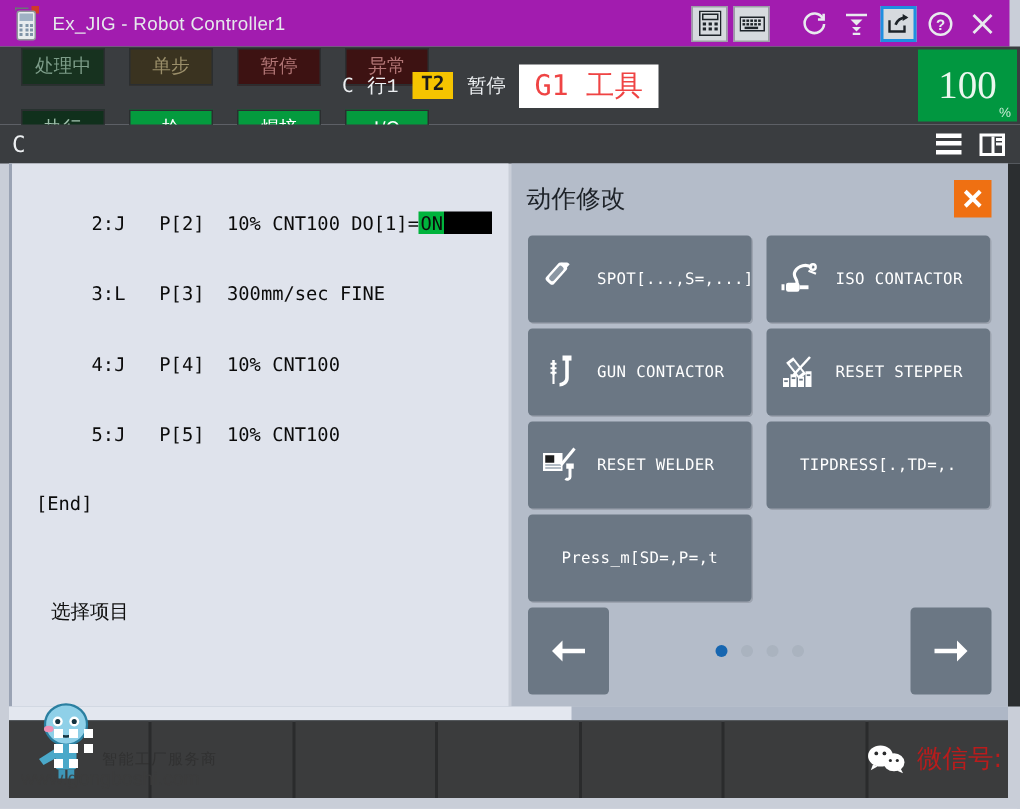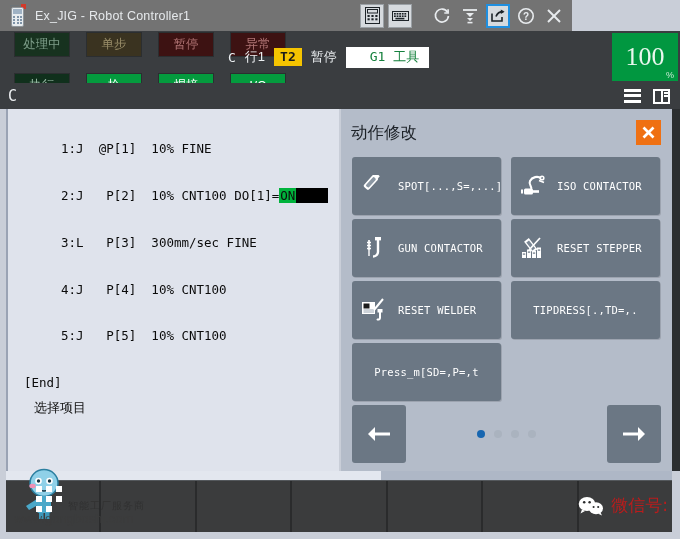--- a/index.html
+++ b/index.html
@@ -11,22 +11,22 @@
   }
   .app {
     position: relative;
     width: 680px; height: 539px;
     background: #c9ced8;
   }
 
   
   .titlebar {
     position: absolute; left: 0; top: 0;
-    width: 572px; height: 31px;
-    background: #737373;
+    width: 673px; height: 31px;
+    background: #a21caf;
     display: flex; align-items: center;
   }
   .win-icon {
     width: 22px; height: 24px;
     margin-left: 7px; margin-right: 6px;
     position: relative; flex: none;
   }
   .win-icon .body {
     position: absolute; left: 4px; top: 3px;
     width: 13px; height: 20px;
@@ -100,30 +100,30 @@
     display: flex; align-items: center; justify-content: center;
     font-size: 12.5px; font-family: "DejaVu Sans", sans-serif;
     border: 1px solid #2b2e30;
   }
   .mid-info {
     position: absolute; left: 228px; top: 0px;
     height: 52px; display: flex; align-items: center; gap: 9px;
     color: #eceff1; font-size: 13px;
     font-family: "DejaVu Sans Mono", monospace;
   }
-  .mid-info .cn { font-family: Liberation Sans, sans-serif; text-align: right; }
+  .mid-info .cn { font-family: Liberation Mono, monospace; text-align: right; }
   .badge-t2 {
     background: #f5c400; color: #1b1b1b;
     padding: 1px 6px 2px 6px; font-weight: bold;
     font-family: "DejaVu Sans Mono", monospace; font-size: 13px;
   }
   .badge-tool {
-    background: #ffffff; color: #15803d;
-    padding: 1px 10px 2px 24px;
-    font-family: "DejaVu Sans Mono", monospace; font-size: 13px;
+    background: #ffffff; color: #ef4444;
+    padding: 1px 10px 2px 10px;
+    font-family: "DejaVu Sans Mono", monospace; font-size: 19px;
   }
   .speed-box {
     position: absolute; right: 2px; top: 2px;
     width: 66px; height: 48px;
     background: #019740;
     display: flex; align-items: center; justify-content: center;
     position: absolute;
   }
   .speed-box .val {
     color: #eaf7ee; font-size: 26px; line-height: 1;
@@ -468,21 +468,20 @@
   <div class="subheader">
     <span class="c">C</span>
     <div class="sh-right">
       <div class="hamburger"></div>
       <div class="split-icon"></div>
     </div>
   </div>
 
   <div class="prog-pane">
     <div class="prog-lines">
-      <span class="ln">  1:J  @P[1]  10% FINE</span>
       <span class="ln"><span>  2:J   P[2]  10% CNT100 DO[1]=</span><span class="hl-on">ON</span><span class="hl-cursor">&nbsp;&nbsp;&nbsp;&nbsp;</span></span>
       <span class="ln">  3:L   P[3]  300mm/sec FINE</span>
       <span class="ln">  4:J   P[4]  10% CNT100</span>
       <span class="ln">  5:J   P[5]  10% CNT100</span>
       <span class="ln end">[End]</span>
     </div>
     <div class="prog-hint">选择项目</div>
   </div>
 
   <div class="right-pane">

